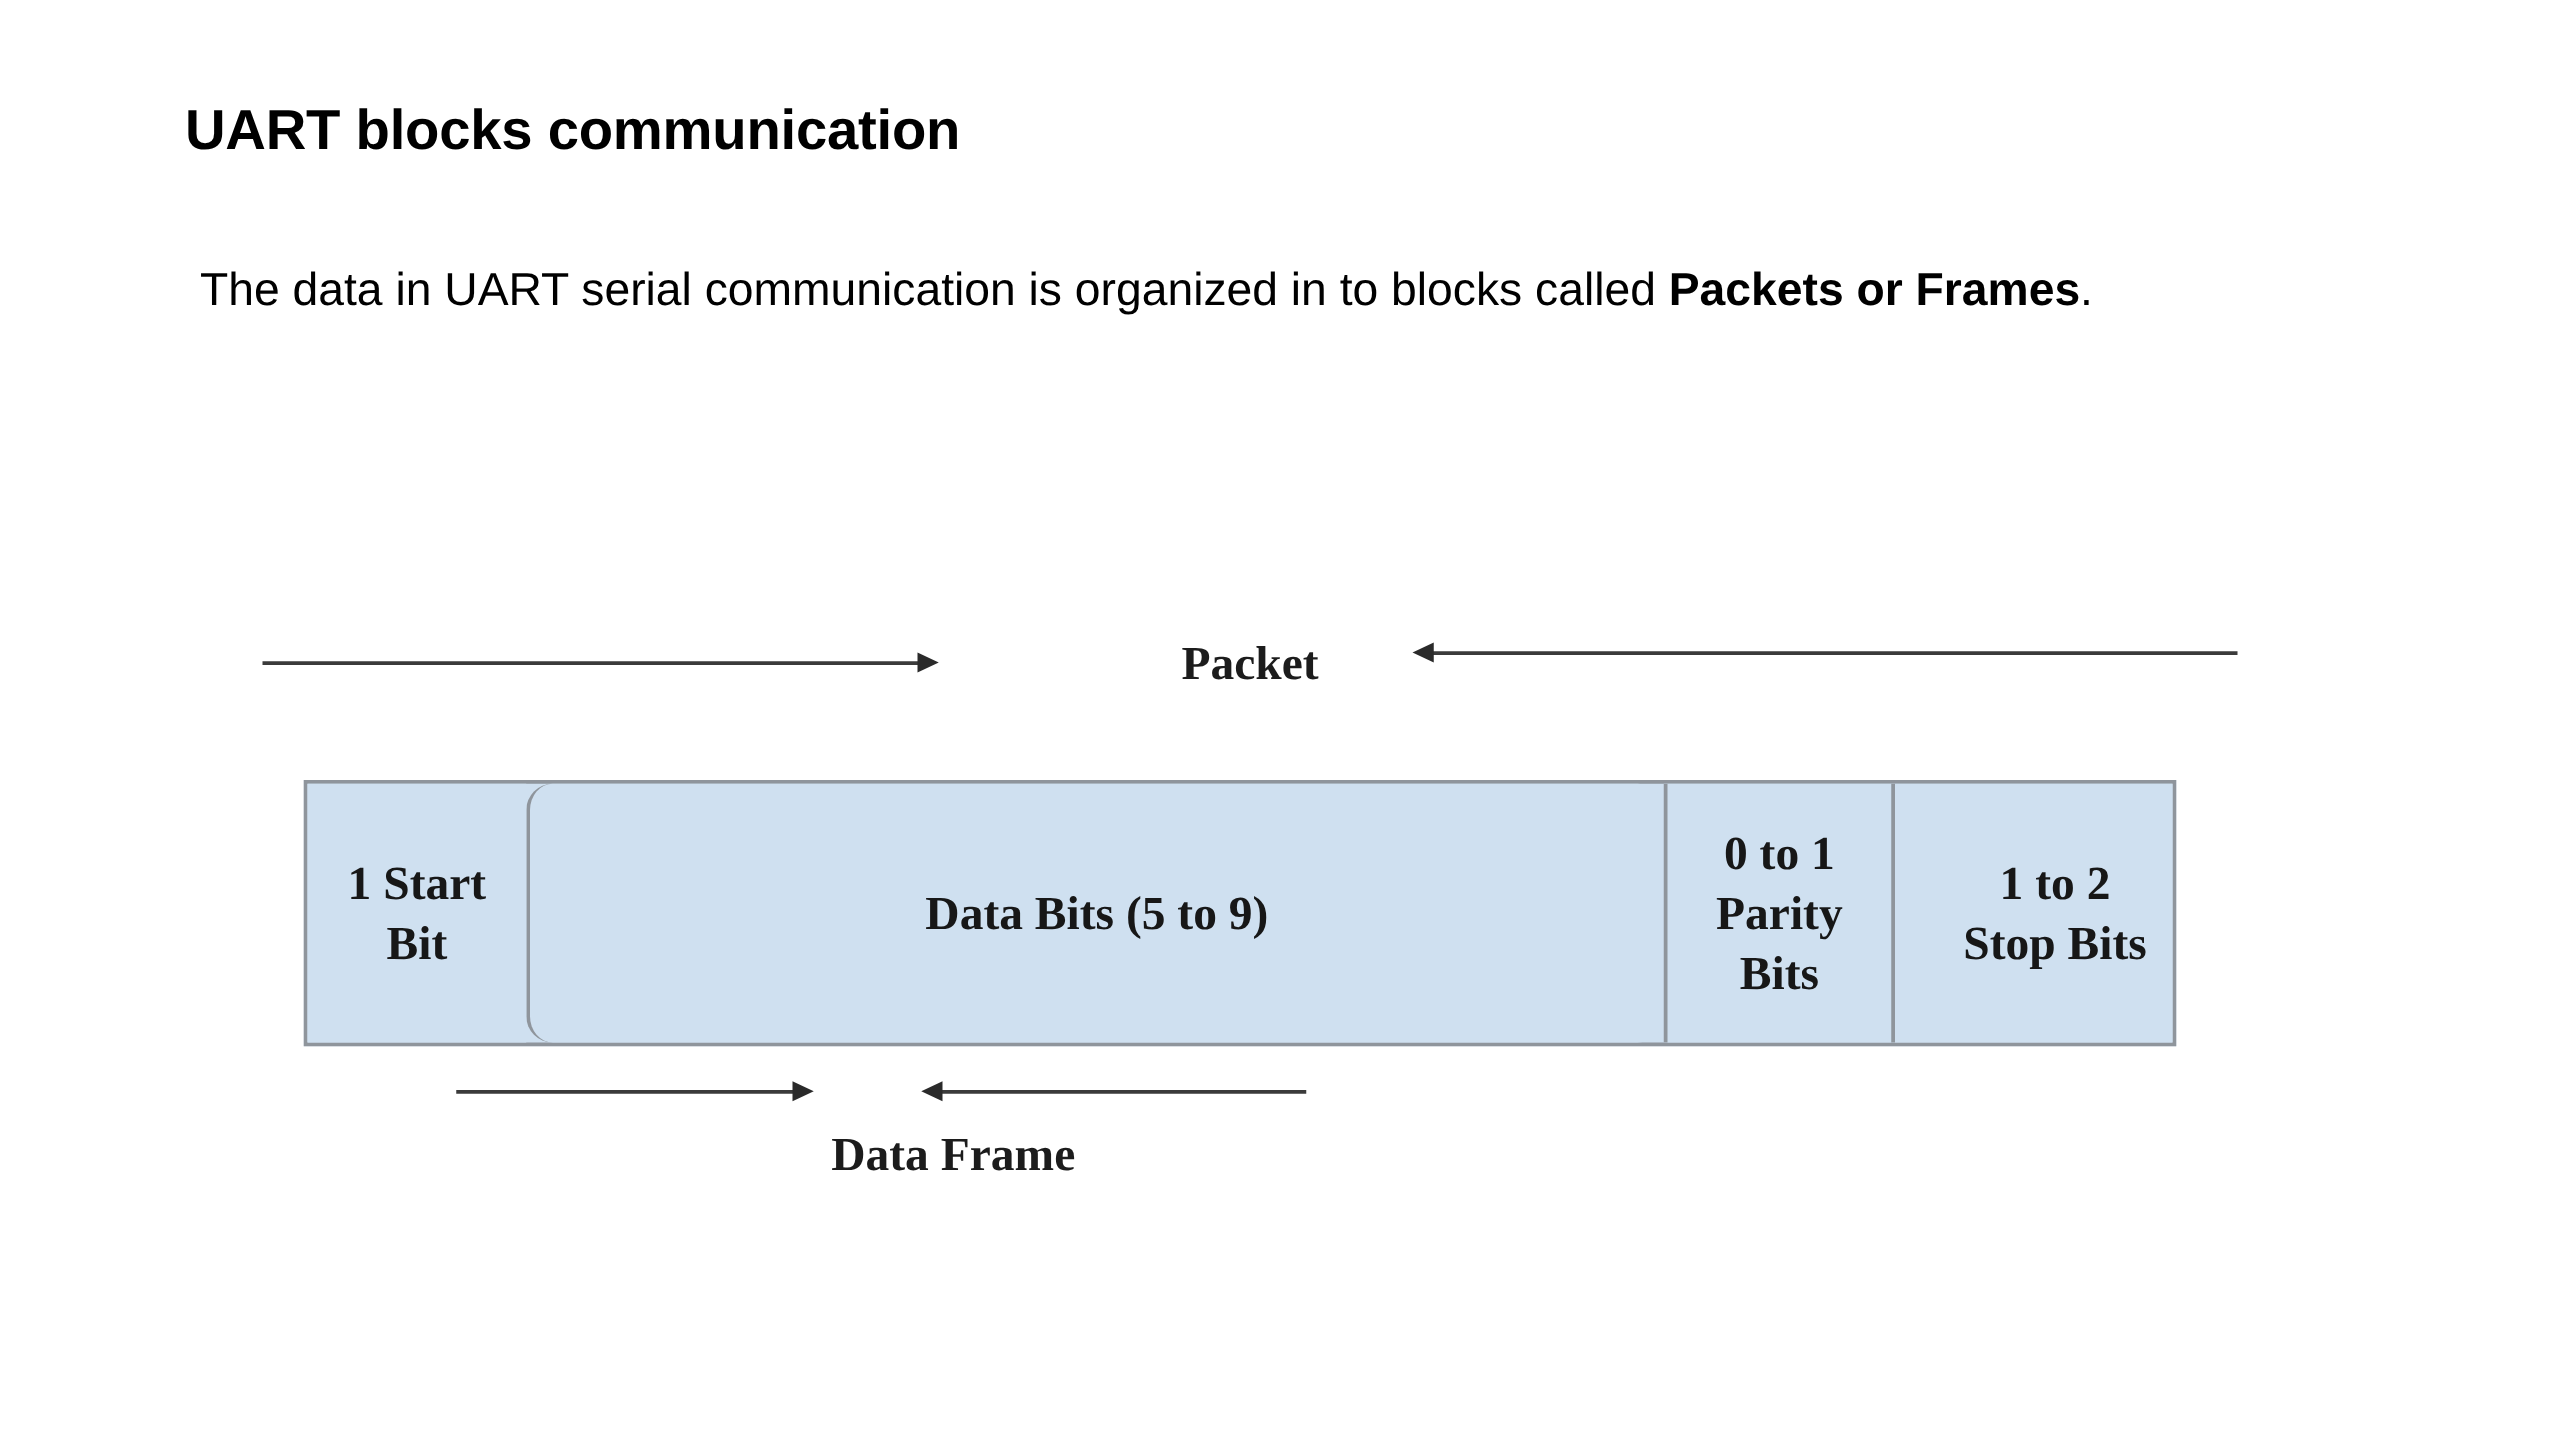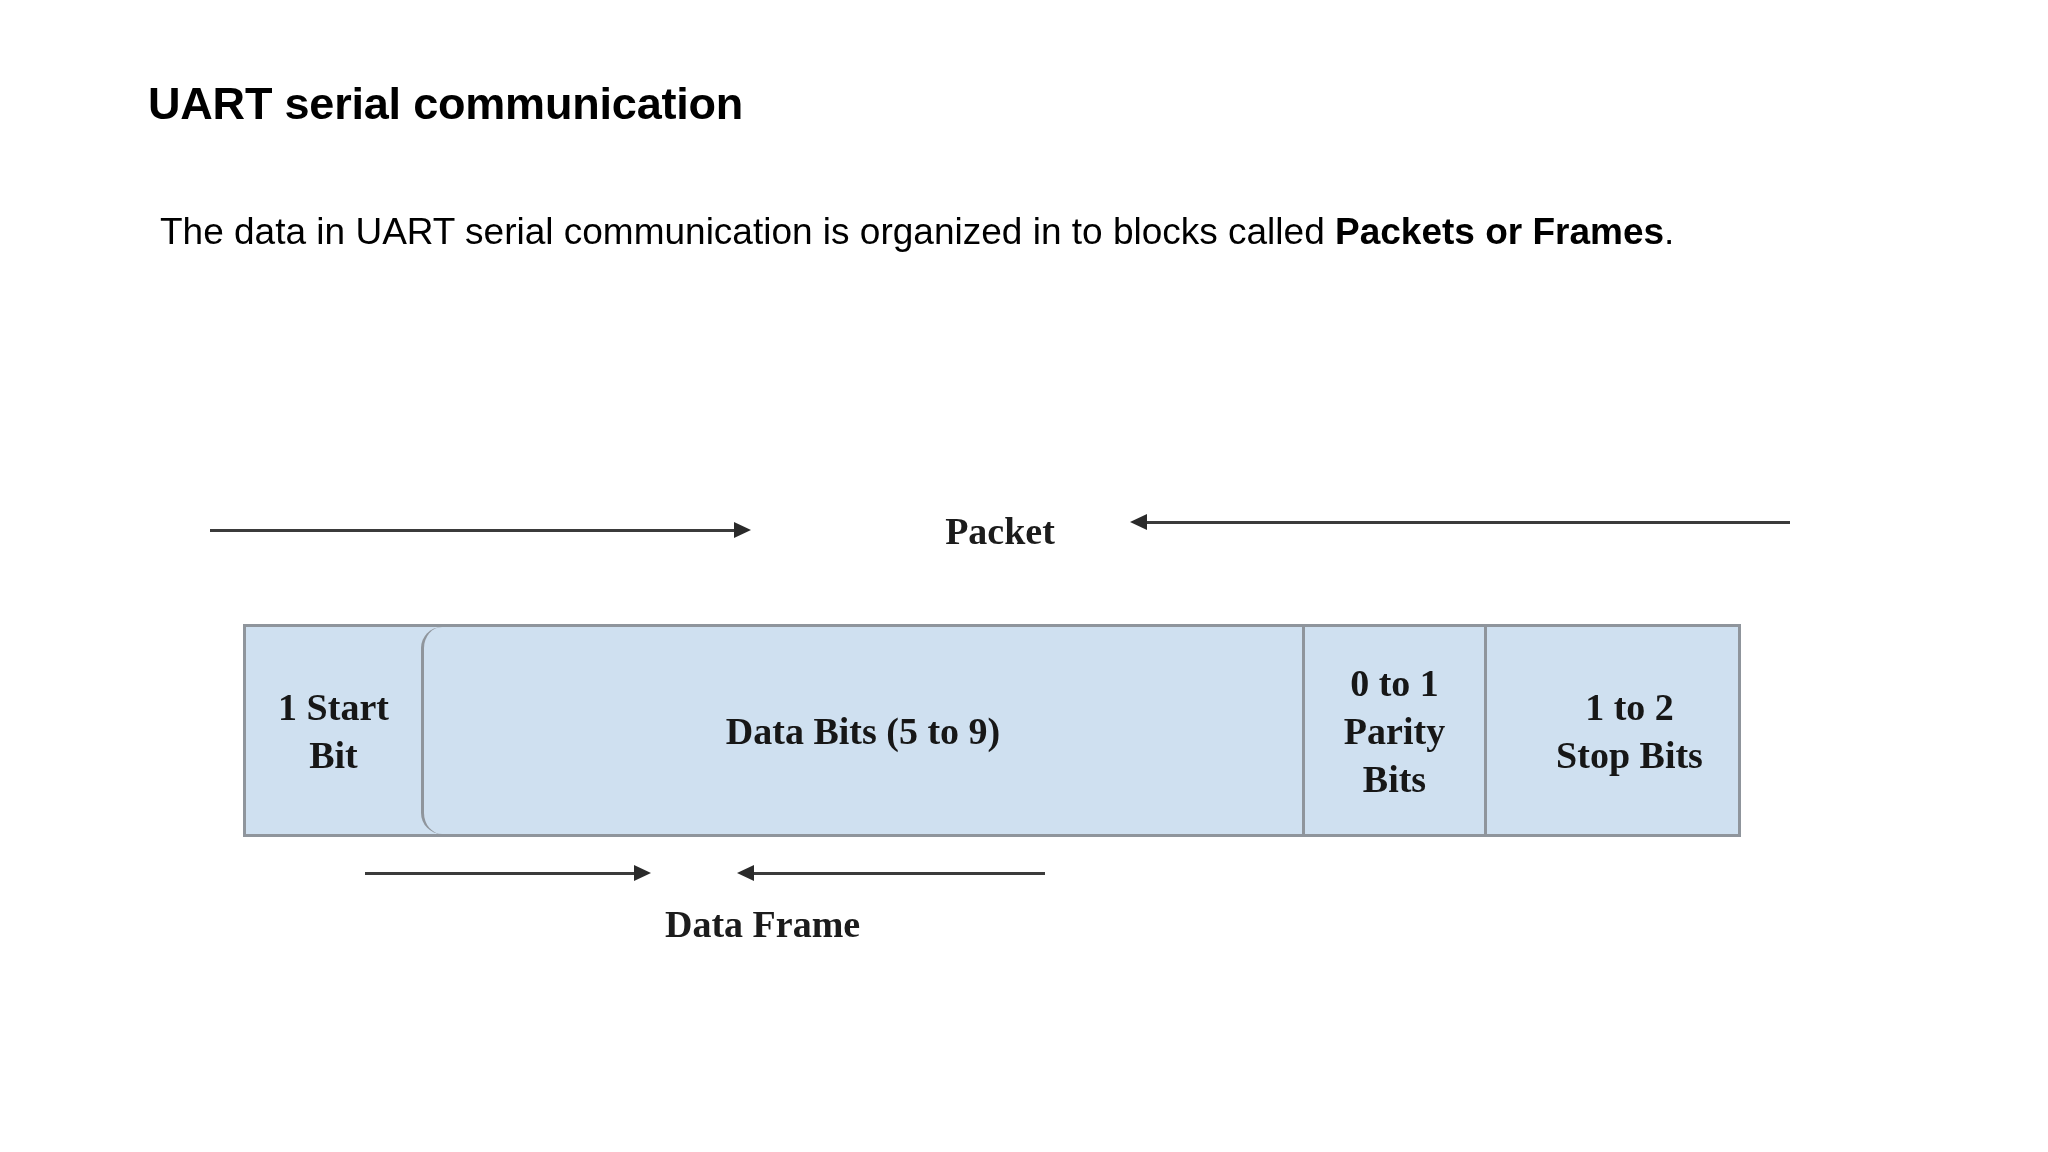--- a/index.html
+++ b/index.html
@@ -113,21 +113,21 @@
     font-weight: bold;
     font-size: 38px;
     line-height: 48px;
     color: #171717;
     box-sizing: border-box;
   }
   .cell + .cell { border-left: 3px solid #8f959c; }
   #cell-start  { width: 175px; }
   #cell-data   { flex: 1 1 auto; border-radius: 21px; }
   #cell-parity { width: 182px; }
-  #cell-stop   { width: 254px; padding-left: 34px; }
+  #cell-stop   { width: 225px; padding-left: 34px; }
 
   
   .frame-row {
     position: absolute;
     left: 0;
     top: 345px;
     width: 1580px;
     height: 135px;
   }
   .frame-label {
@@ -153,21 +153,21 @@
     top: 0px;
     width: 1580px;
     height: 480px;
     background: #fcfcfc;
     z-index: -1;
   }
 </style>
 </head>
 <body>
 
-<div id="slide-title">UART serial communication</div>
+<div id="slide-title">UART blocks communication</div>
 
 <div id="slide-body"><span>The data in UART serial communication is organized in to blocks called </span><span class="b">Packets or Frames</span><span>.</span></div>
 
 <div id="diagram">
 
   <div id="diagram-bg"></div>
 
   <div class="packet-row">
     <div id="packet-arrow-left">
       <div class="arrow-line"></div>

